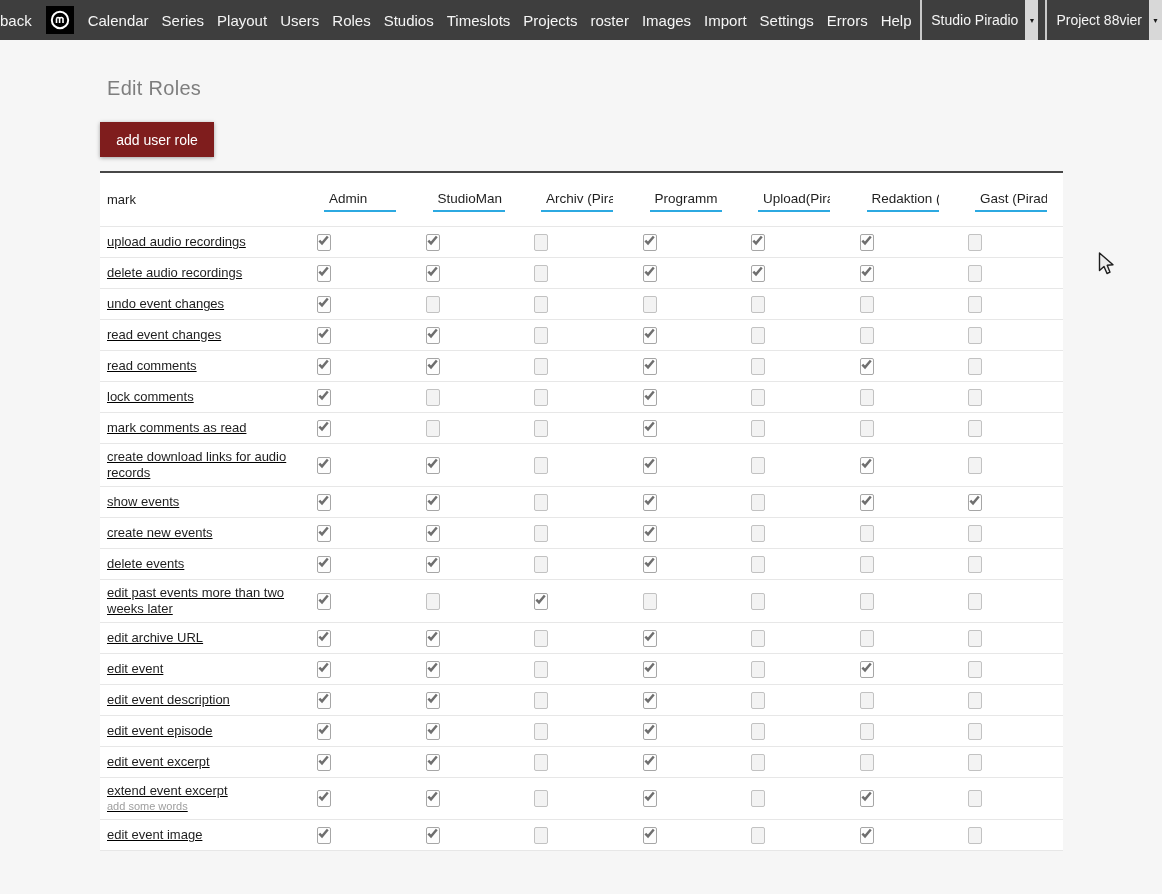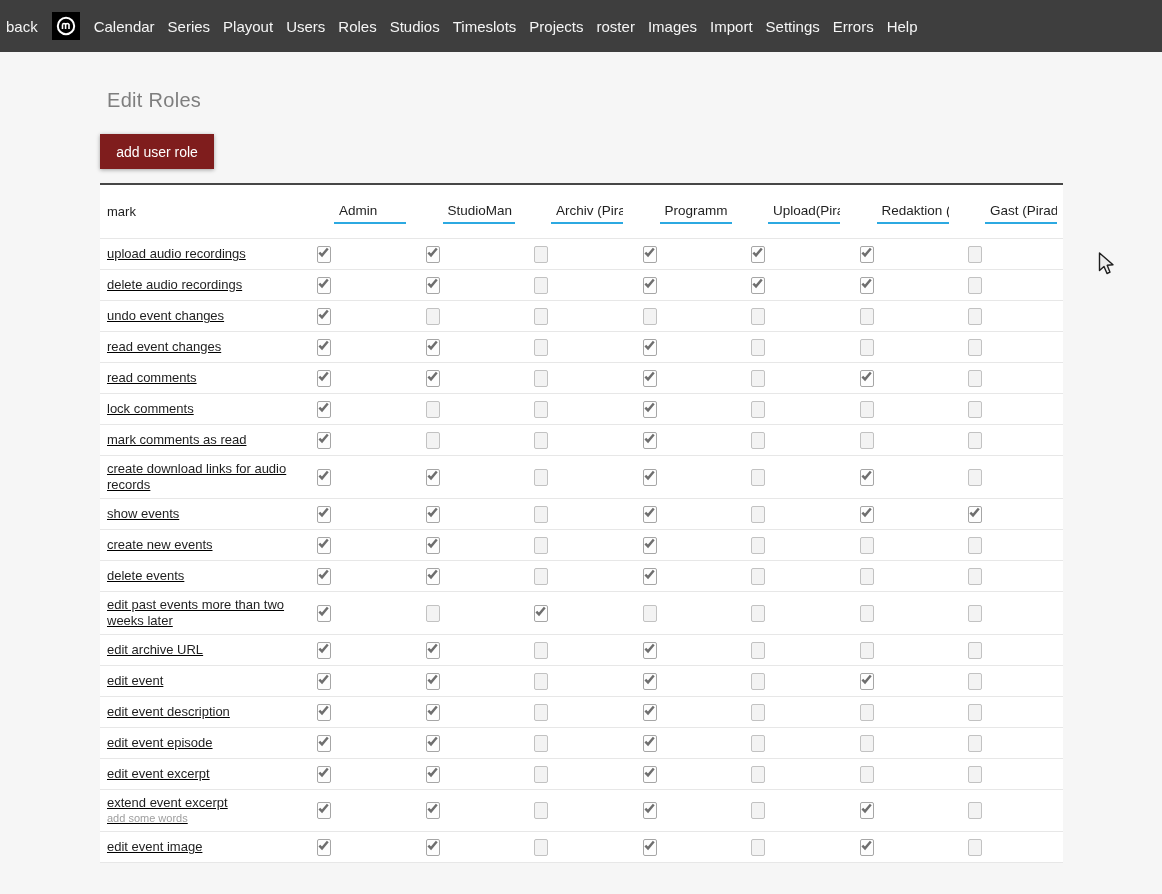--- a/index.html
+++ b/index.html
@@ -1,21 +1,21 @@
 <!DOCTYPE html>
 <html><head>
 <meta charset="utf-8">
 <style>
   * { box-sizing: border-box; margin: 0; padding: 0; }
   html,body { width:1162px; height:894px; overflow:hidden; background:#f6f6f6;
     font-family:"Liberation Sans", sans-serif; position:relative; }
 
   
-  .topnav { height:52px; background:#3e3e3e; display:flex; align-items:center;
-    padding-left:6px; color:#f5f5f5; font-size:15px; }
+  .topnav { height:40px; background:#3e3e3e; display:flex; align-items:center;
+    padding-left:0; color:#f5f5f5; font-size:15px; }
   .nav-back { margin-right:14px; cursor:pointer; }
   .logo { width:28px; height:28px; background:#000; margin-right:14px;
     display:flex; align-items:center; justify-content:center; flex:0 0 auto; }
   .nav-items { display:flex; gap:13px; align-items:center; white-space:nowrap; }
   .nav-item { cursor:pointer; }
   .nav-right { margin-left:auto; display:flex; align-items:center; height:100%; }
   .nav-sep { width:2px; height:100%; background:#c9c9c9; }
   .nav-select { padding:0 7px 0 9px; font-size:14px; white-space:nowrap; cursor:pointer; }
   .dd-btn { width:13px; height:100%; background:#d8d8d8; color:#1a1a1a;
     display:flex; align-items:center; justify-content:center; font-size:7px; cursor:pointer; }
@@ -30,21 +30,21 @@
 
   
   .roles-table { width:963px; background:#fff; border-top:2px solid #474747; }
   .t-row { display:grid; grid-template-columns:216px repeat(6,108.5px) 1fr;
     border-bottom:1px solid #e7e7e7; align-items:center; }
   .t-row.header { height:54px; }
   .t-row.level  { height:41px; }
   .t-row.perm   { min-height:31px; padding:5px 0;text-decoration:underline; }
   .t-label { padding-left:7px; font-size:13px; color:#1f1f1f; line-height:16px; padding-right:10px; }
   .sub { color:#9e9e9e; font-size:11px; line-height:15px; }
-  .u-input { width:72px; margin-left:18px; border:none; border-bottom:2px solid #2ca9e1;
+  .u-input { width:72px; margin-left:8px; border:none; border-bottom:2px solid #2ca9e1;
     background:transparent; font-size:13.5px; padding:3px 0 4px 5px; color:#1f1f1f;
     outline:none; font-family:inherit; }
   .t-cell { display:flex; align-items:center; }
   .cb { width:14px; height:17px; border:1px solid #c2c2c2; border-radius:2px;
     background:#f3f3f3; margin-left:1px; display:inline-flex; cursor:pointer; }
   .cb.checked { background:#fdfdfd; border-color:#a6a6a6; }
   .cb .check { display:none; width:15px; height:14px; margin:-2px 0 0 -1px; }
   .cb.checked .check { display:block; }
   .cb .check path { stroke:#6e6e6e; stroke-width:2.6; fill:none; }
 
@@ -71,20 +71,38 @@
       <span class="nav-item">Timeslots</span>
       <span class="nav-item">Projects</span>
       <span class="nav-item">roster</span>
       <span class="nav-item">Images</span>
       <span class="nav-item">Import</span>
       <span class="nav-item">Settings</span>
       <span class="nav-item">Errors</span>
       <span class="nav-item">Help</span>
     </div>
 
+  <div class="nav-right">
+    <div class="nav-sep"></div>
+    <div class="nav-select">
+      <span>Studio Piradio</span>
+    </div>
+    <div class="dd-btn">
+      <span>▼</span>
+    </div>
+    <div class="grp-gap"></div>
+    <div class="nav-sep"></div>
+    <div class="nav-select">
+      <span>Project 88vier</span>
+    </div>
+    <div class="dd-btn">
+      <span>▼</span>
+    </div>
+
+  </div>
 </nav>
 
 <main>
   <h1>Edit Roles</h1>
   <button class="add-btn">add user role</button>
 
   <div class="roles-table">
     <div class="t-row header" id="role-header-row">
       <div class="t-label">mark</div>
     <div class="t-cell">

